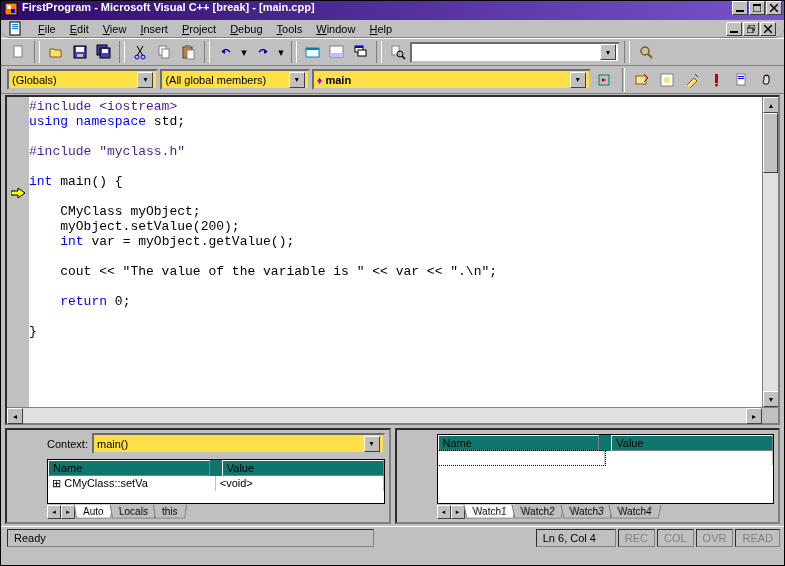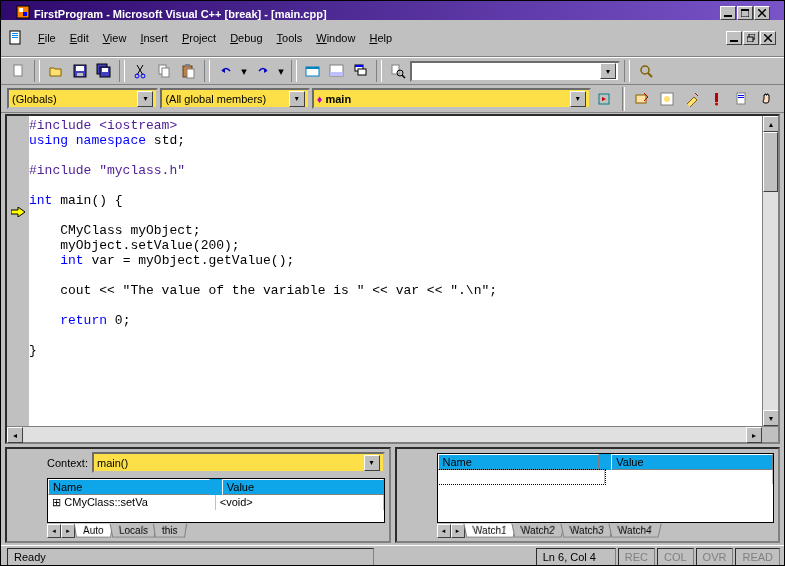--- a/index.html
+++ b/index.html
@@ -1,25 +1,25 @@
 <!DOCTYPE html>
 <html><head>
 <meta charset="utf-8">
 <style>
 * { box-sizing: border-box; margin: 0; padding: 0; }
 body { font-family: "MS Sans Serif", Tahoma, sans-serif; font-size: 11px; background: #c0c0c0; width: 785px; height: 566px; overflow: hidden; border: 1px solid #000; }
 
-.titlebar { height: 19px; background: linear-gradient(to right, #2e0a6e 0%, #7954c8 100%); color: #fff; display: flex; align-items: flex-end; padding: 0 14px; }
+.titlebar { height: 19px; background: linear-gradient(to right, #2e0a6e 0%, #7954c8 100%); color: #fff; display: flex; align-items: flex-start; padding: 0 2px; }
 .titlebar-icon { width: 16px; height: 16px; margin-right: 3px; display:flex;align-items:center;justify-content:center;}
 .titlebar-text { flex: 1; font-weight: bold; font-size: 11px; }
 .titlebar-btns { display: flex; gap: 1px; }
 .titlebar-btn { width: 16px; height: 14px; background: #c0c0c0; border: 1px solid; border-color: #fff #404040 #404040 #fff; font-size: 9px; display:flex; align-items:center; justify-content:center; font-family: Marlett, monospace; }
 .titlebar-btn.close { font-weight: bold; }
 
-.menubar { height: 37px; background: #c0c0c0; display: flex; align-items: center; padding: 0 6px; border-bottom: 1px solid #808080; }
+.menubar { height: 18px; background: #c0c0c0; display: flex; align-items: center; padding: 0 6px; border-bottom: 1px solid #808080; border-radius: 13px; }
 .doc-icon { width: 18px; height: 18px; margin-right: 6px; display:flex;align-items:center;justify-content:center;}
 .menu-items { display: flex; flex: 1; }
 .menu-item { padding: 3px 7px; }
 .menu-item u { text-decoration: underline; }
 .mdi-btns { display: flex; gap: 1px; margin-right: 2px; }
 
 .toolbar { height: 28px; background: #c0c0c0; display: flex; align-items: center; padding: 2px 6px; border-top: 1px solid #fff; border-bottom: 1px solid #808080; gap: 1px; }
 .tb-sep { width: 6px; height: 22px; border-left: 1px solid #808080; border-right: 1px solid #fff; margin: 0 3px; }
 .tb-btn { width: 23px; height: 22px; border: 1px solid #c0c0c0; display:flex; align-items:center; justify-content:center; }
 .tb-combo { height: 21px; background: #fff; border: 2px inset #c0c0c0; display:flex; align-items:center; padding: 0 2px; }
@@ -43,21 +43,21 @@
 .scroll-h-wrap { height:16px; display:flex; background:#c0c0c0; border-top:1px solid #808080;}
 .sb-btn{width:16px;height:16px;background:#c0c0c0;border:1px solid;border-color:#fff #404040 #404040 #fff;display:flex;align-items:center;justify-content:center;font-size:8px;}
 .sb-track-v{flex:1;background:repeating-conic-gradient(#c0c0c0 0% 25%, #fff 0% 50%) 50% / 2px 2px;}
 .sb-track-h{flex:1;background:repeating-conic-gradient(#c0c0c0 0% 25%, #fff 0% 50%) 50% / 2px 2px;}
 .sb-thumb-v{height:60px;background:#c0c0c0;border:1px solid;border-color:#fff #404040 #404040 #fff;}
 
 .panels { height: 100px; display:flex; padding: 2px 4px; gap: 4px; }
 .panel { flex:1; background:#c0c0c0; border: 2px inset #808080; display:flex; flex-direction:column; overflow:hidden;padding-left:36px;}
 .panel-top { display:flex; align-items:center; padding: 3px 4px; gap:4px; }
 .panel-grid { flex:1; background:#fff; margin: 2px 4px 0 4px; border:1px solid #000; font-size:11px;}
-.grid-hdr { display:flex; background:#0ea5e9;gap:12px; }
+.grid-hdr { display:flex; background:#0f766e;gap:12px; }
 .grid-hdr div { flex:1; border:1px solid; border-color:#fff #808080 #808080 #fff; padding:1px 4px; font-weight:normal; }
 .grid-row { display:flex; }
 .grid-row div { flex:1; padding:1px 4px; border-right:1px solid #c0c0c0; overflow:hidden; white-space:nowrap;}
 .panel-tabs { display:flex; align-items:center; padding:0 4px 2px 4px; height:18px; font-size:10px;}
 .ptab { padding:1px 7px; background:#c0c0c0; border:1px solid #808080; border-top:none; margin-right:-1px; transform: perspective(20px) rotateX(-10deg); }
 .ptab.active { background:#fff; }
 .sb-sm { width:14px; height:14px; border:1px solid;border-color:#fff #404040 #404040 #fff;display:flex;align-items:center;justify-content:center;font-size:7px;}
 
 .statusbar { height: 22px; background:#c0c0c0; border-top:1px solid #fff; display:flex; align-items:center; padding: 0 4px; font-size:11px; }
 .status-cell { border:1px inset #808080; padding:1px 6px; margin-left:2px; height:18px; display:flex;align-items:center;}

